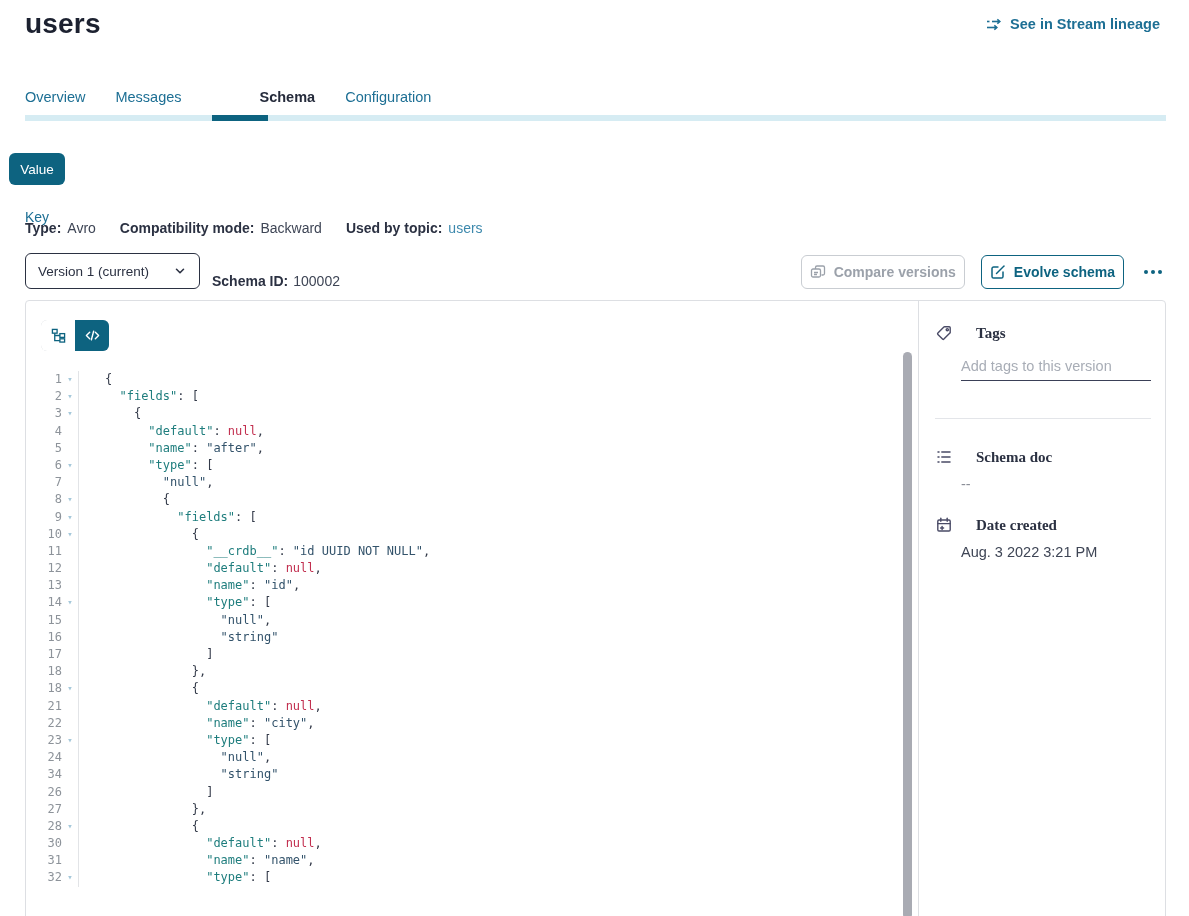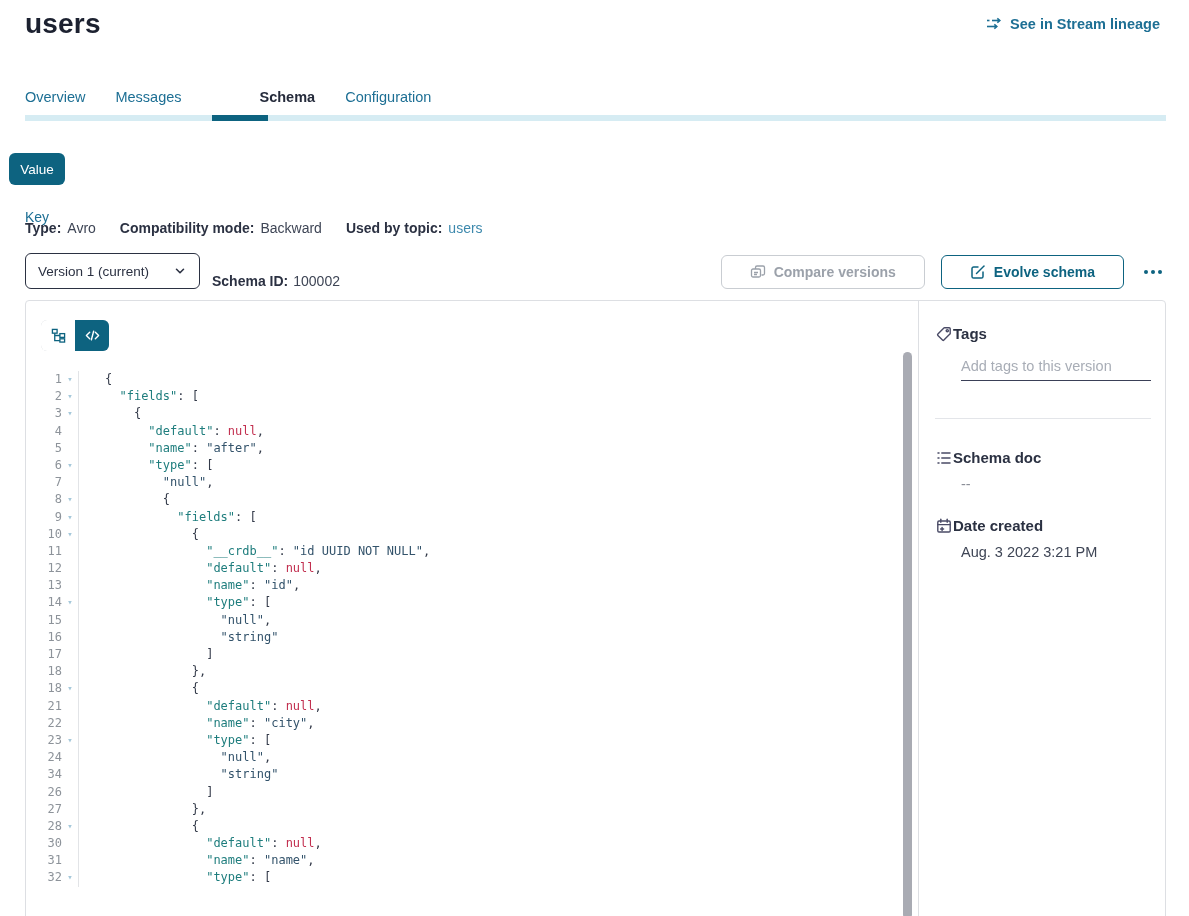--- a/index.html
+++ b/index.html
@@ -8,21 +8,21 @@
     --divider:#DDDFE3; --code-key:#1E7D7D; --code-string:#33536B; --code-null:#C22F4F;
     --code-punc:#333A49; --line-number:#8D939A; --fold-arrow:#A5C8DA; --scrollbar:#A9ABB3;
     --placeholder:#A8ADB6; --sidebar-icon:#4A4B66;
   }
   *{margin:0;padding:0;box-sizing:border-box;}
   html,body{background:#fff;}
   body{font-family:"Liberation Sans",sans-serif;color:var(--text-dark);}
   .page{position:relative;width:1189px;height:916px;overflow:hidden;background:#fff;}
 
   .page-title{position:absolute;left:25px;top:8px;font-size:28px;font-weight:700;color:#1C2130;letter-spacing:.2px;}
-  .lineage{position:absolute;right:29px;top:16px;display:flex;gap:7px;
+  .lineage{position:absolute;right:29px;top:16px;display:flex;align-items:center;gap:7px;
     color:var(--link);font-size:14.5px;font-weight:600;text-decoration:none;cursor:pointer;}
 
   .tab-bar{position:absolute;left:25px;top:89px;display:flex;gap:30px;}
   .tab{font-size:14.5px;font-weight:500;color:var(--link);text-decoration:none;cursor:pointer;padding-bottom:8px;}
   .tab.active{color:var(--text-dark);font-weight:700;margin-left:48px;}
   .tab-track{position:absolute;left:25px;right:23px;top:115px;height:6px;background:var(--tab-track);}
   .tab-active-seg{position:absolute;top:0;height:6px;background:var(--accent);}
 
   .vk-toggle{position:absolute;left:9px;top:153px;display:flex;align-items:center;gap:24px;flex-direction:column;}
   .vk-value{width:56px;height:32px;border:none;border-radius:6px;background:var(--accent);
@@ -36,21 +36,21 @@
   .topic-link{color:var(--topic-link);text-decoration:none;cursor:pointer;}
 
   .version-row{position:absolute;left:25px;right:23px;top:253px;display:flex;align-items:flex-end;}
   .version-select{display:flex;align-items:center;justify-content:space-between;width:175px;height:36px;
     padding:0 12px;border:1px solid #2B3142;border-radius:6px;background:#fff;font-size:13.5px;
     font-family:inherit;color:#2B3142;cursor:pointer;}
   .schema-id{margin-left:12px;display:flex;gap:5px;font-size:14px;align-items:center;}
   .schema-id .lbl{font-weight:700;color:#2B3142;}
   .schema-id .val{color:var(--text-body);}
   .actions{margin-left:auto;display:flex;align-items:center;gap:16px;}
-  .btn{display:flex;align-items:center;gap:8px;height:34px;padding:0 28px;border-radius:6px;
+  .btn{display:flex;align-items:center;gap:8px;height:34px;padding:0 8px;border-radius:6px;
     background:#fff;font-size:14px;font-weight:600;font-family:inherit;cursor:pointer;}
   .btn-compare{border:1px solid var(--border);color:var(--muted);cursor:default;}
   .btn-evolve{border:1.5px solid var(--accent);color:var(--accent);}
   .btn-more{border:none;background:none;display:flex;gap:3px;padding:0 4px;cursor:pointer;}
   .dot{width:4px;height:4px;border-radius:50%;background:var(--accent);}
 
   .main-box{position:absolute;left:25px;right:23px;top:300px;height:620px;border:1px solid var(--divider);
     border-radius:4px 4px 0 0;display:flex;overflow:hidden;}
   .code-pane{position:relative;flex:1;overflow:hidden;}
   .view-toggle{position:absolute;left:15px;top:19px;display:flex;border-radius:6px;overflow:hidden;
@@ -64,21 +64,21 @@
   .ln{width:36px;text-align:right;color:var(--line-number);}
   .fold{width:16px;text-align:center;font-size:9px;color:var(--fold-arrow);line-height:17.2px;}
   .code-text{white-space:pre;padding-left:26px;}
   .tk-k{color:var(--code-key);}
   .tk-s{color:var(--code-string);}
   .tk-n{color:var(--code-null);}
   .tk-p{color:var(--code-punc);}
   .scroll-thumb{position:absolute;right:6px;top:51px;bottom:0;width:9px;border-radius:4.5px;background:var(--scrollbar);}
 
   .side-pane{position:relative;flex:0 0 247px;border-left:1px solid var(--divider);}
-  .side-head{display:flex;align-items:center;gap:1px;padding-left:17px;}
+  .side-head{display:flex;gap:24px;padding-left:17px;font-family:Liberation Serif, serif;}
   .side-head h3{font-size:15px;font-weight:700;color:#2B3142;}
   .side-tags{position:absolute;top:24px;left:0;right:0;}
   .tags-input{display:block;margin:14px 0 0 42px;width:190px;border:none;border-bottom:1px solid #3A4057;
     font-size:14.5px;font-family:inherit;padding:2px 0 6px 0;color:var(--text-body);outline:none;}
   .tags-input::placeholder{color:var(--placeholder);}
   .side-divider{position:absolute;top:117px;left:16px;width:216px;height:1px;background:#E3E5E9;}
   .side-doc{position:absolute;top:148px;left:0;right:0;}
   .side-date{position:absolute;top:216px;left:0;right:0;}
   .side-value{margin:10px 0 0 42px;font-size:14.5px;color:var(--text-body);}
   .side-value.muted{color:#8B8F98;}

